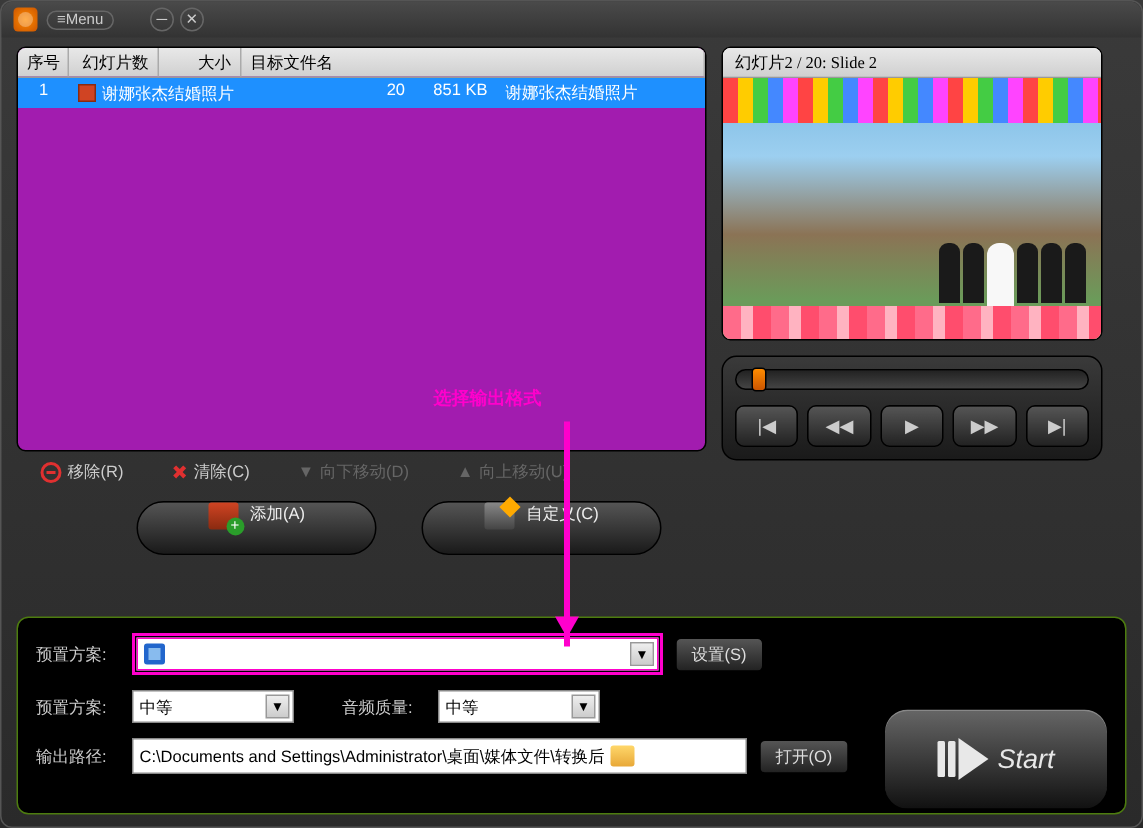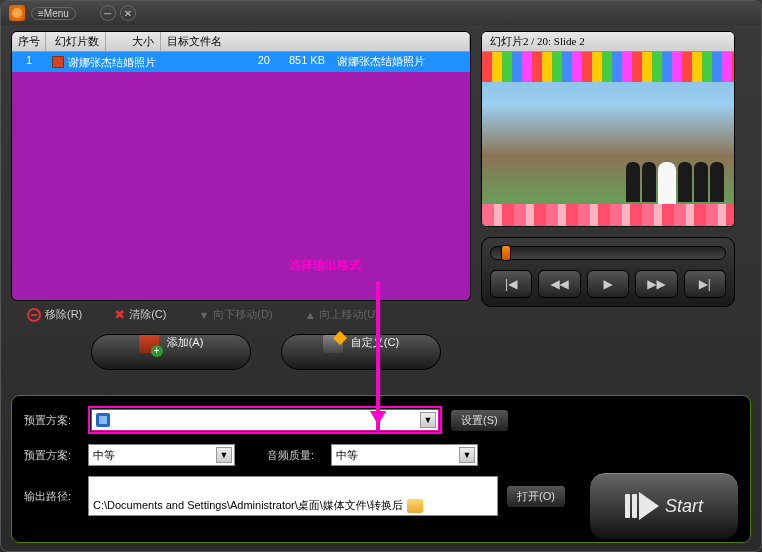--- a/index.html
+++ b/index.html
@@ -58,22 +58,22 @@
 .arrow::after{content:"";position:absolute;bottom:-2px;left:-6px;border:8px solid transparent;border-top:14px solid #ff00cc}
 
 .bottom{position:absolute;bottom:8px;left:10px;right:10px;background:#000000;border:1px solid #4d7c0f;border-radius:8px;padding:10px 12px}
 .botrow{display:flex;align-items:center;gap:8px;margin-bottom:10px;font-size:11px;color:#ccc}
 .botrow:last-child{margin-bottom:16px}
 .lbl{width:56px;white-space:nowrap}
 .lbl2{width:56px;white-space:nowrap;margin-left:24px}
 .combo{background:#fff;color:#000;height:22px;border:1px solid #888;font-size:11px;padding:0 4px;display:flex;align-items:center;position:relative}
 .combo .arr{position:absolute;right:2px;top:2px;width:16px;height:16px;background:linear-gradient(#eee,#ccc);border:1px solid #999;display:flex;align-items:center;justify-content:center;font-size:9px}
 .combo.main{width:348px}
-.combo.q{width:147px}
-.txt{background:#fff;color:#000;height:40px;border:1px solid #888;font-size:11px;padding:2px 4px;width:410px;display:flex;align-items:flex-end;overflow:hidden;white-space:nowrap}
+.combo.q{width:108px}
+.txt{background:#fff;color:#000;height:24px;border:1px solid #888;font-size:11px;padding:2px 4px;width:410px;display:flex;align-items:center;overflow:hidden;white-space:nowrap}
 .fld-ico{width:16px;height:14px;background:linear-gradient(#ffd76a,#e8a838);border-radius:2px;margin-left:4px}
 .highlight{border:2px solid #ff00cc !important;padding:1px}
 .highlight .combo.main{border:1px solid #ff00cc}
 .sbtn{background:linear-gradient(#555,#222);border:1px solid #000;border-radius:4px;color:#ddd;font-size:11px;padding:3px 10px;cursor:pointer}
 
 .start{position:absolute;right:22px;bottom:11px;width:150px;height:68px;background:linear-gradient(#666,#111);border:1px solid #000;border-radius:16px;display:flex;align-items:center;justify-content:center;gap:6px;cursor:pointer;box-shadow:inset 0 1px 0 #888}
 .start-ico{display:flex;align-items:center;gap:2px}
 .start-bar{width:5px;height:24px;background:#e8e8e8;border-radius:1px}
 .start-tri{width:0;height:0;border-left:20px solid #e8e8e8;border-top:14px solid transparent;border-bottom:14px solid transparent}
 .start-txt{color:#e8e8e8;font-size:18px;font-style:italic}

